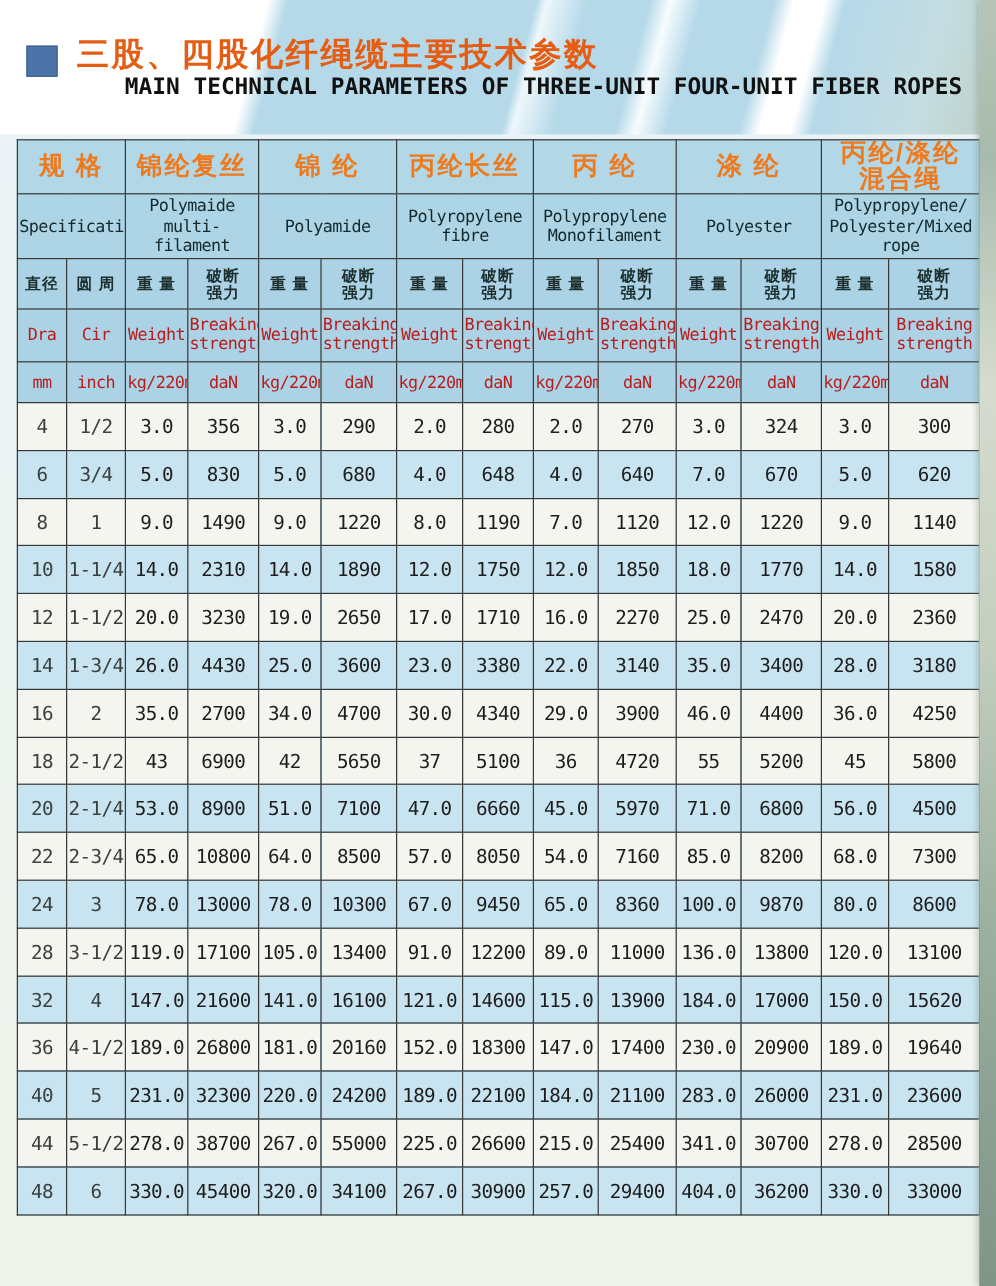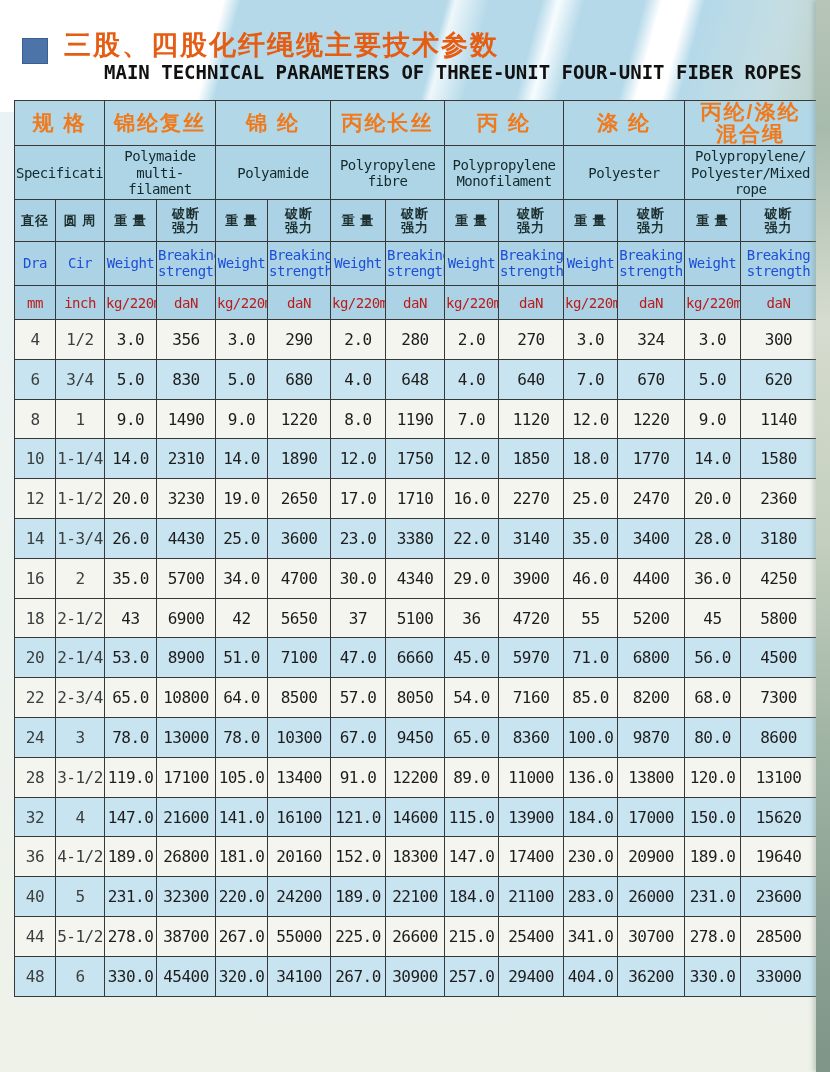--- a/index.html
+++ b/index.html
@@ -41,21 +41,21 @@
     position: absolute; left: 64px; top: 27px; white-space: nowrap;
     font-size: 27px; font-weight: bold; letter-spacing: 2px; color: #e55d13;
   }
   #title-en {
     position: absolute; left: 64px; top: 61px; white-space: nowrap;
     font-family: "DejaVu Sans Mono", monospace;
     font-size: 19px; font-weight: bold; color: #111; letter-spacing: 0px; margin-left: 40px;
   }
   
   #rope-table {
-    position: absolute; left: 14px; top: 100px; width: 802px; z-index: 2;
+    position: absolute; left: 14px; top: 116px; width: 802px; z-index: 2;
     border-collapse: collapse; table-layout: fixed;
     background: #aed5e6;
     padding-left: 12px;
   }
   #rope-table th, #rope-table td {
     border: 1.6px solid #383838;
     text-align: center; vertical-align: middle;
     overflow: hidden; padding: 0 1px;
     white-space: pre-line;
   }
@@ -74,21 +74,21 @@
     line-height: 1.15; background: #aed5e6; letter-spacing: -0.5px;
   }
   tr.zh-row { height: 42px; }
   tr.zh-row th {
     font-size: 13px; font-weight: bold; color: #1c2e2e;
     letter-spacing: 1px; line-height: 1.05; background: #abd3e5;
   }
   tr.en-row { height: 44px; }
   tr.en-row th {
     font-family: "DejaVu Sans Mono", monospace;
-    font-size: 14px; font-weight: normal; color: #1d4ed8;
+    font-size: 14px; font-weight: normal; color: #b91c1c;
     line-height: 1.1; background: #abd3e5; letter-spacing: -0.5px;
   }
   tr.unit-row { height: 34px; }
   tr.unit-row th {
     font-family: "DejaVu Sans Mono", monospace;
     font-size: 14px; font-weight: normal; color: #b91c1c;
     background: #abd3e5; letter-spacing: -0.5px;
   }
   tbody tr { height: 39.8px; }
   tbody td {
@@ -309,21 +309,21 @@
           <td class="td-val">3140</td>
           <td class="td-val">35.0</td>
           <td class="td-val">3400</td>
           <td class="td-val">28.0</td>
           <td class="td-val">3180</td>
         </tr>
         <tr class="row-white">
           <td class="td-dia">16</td>
           <td class="td-cir">2</td>
           <td class="td-val">35.0</td>
-          <td class="td-val">5700</td>
+          <td class="td-val">2700</td>
           <td class="td-val">34.0</td>
           <td class="td-val">4700</td>
           <td class="td-val">30.0</td>
           <td class="td-val">4340</td>
           <td class="td-val">29.0</td>
           <td class="td-val">3900</td>
           <td class="td-val">46.0</td>
           <td class="td-val">4400</td>
           <td class="td-val">36.0</td>
           <td class="td-val">4250</td>

